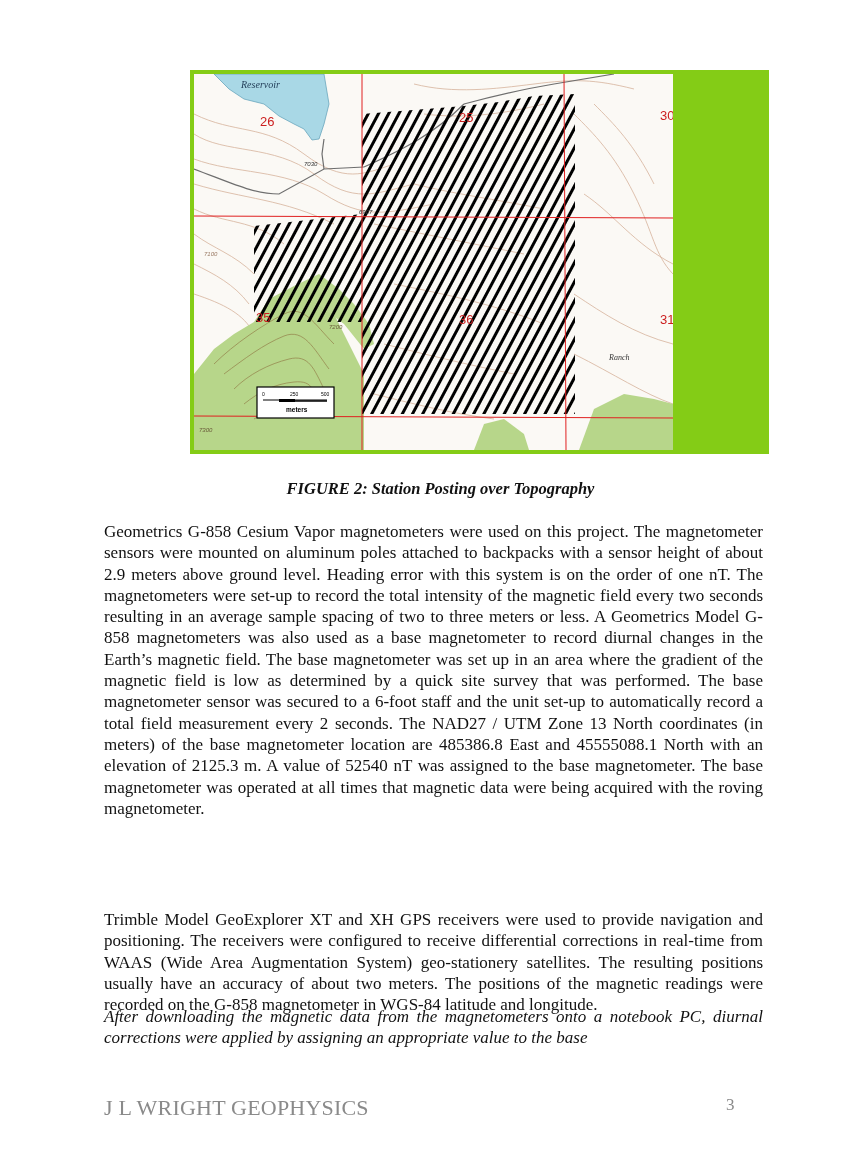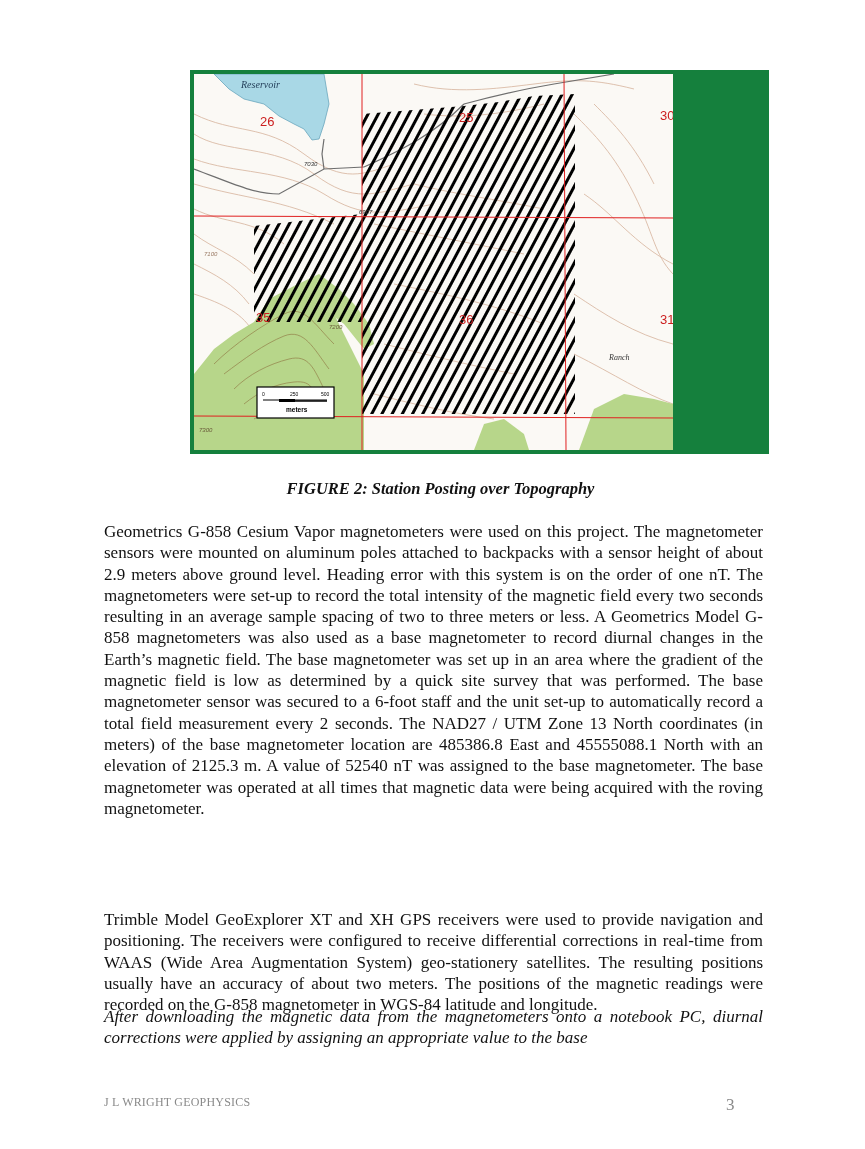--- a/index.html
+++ b/index.html
@@ -1,28 +1,28 @@
 <!DOCTYPE html>
 <html><head>
 <meta charset="utf-8">
 <style>
   html, body { margin: 0; padding: 0; background: #ffffff; }
   body { width: 865px; height: 1149px; position: relative; overflow: hidden;
          font-family: "Liberation Serif", "DejaVu Serif", serif; color: #111; }
   .figure { position: absolute; left: 190px; top: 70px; width: 579px; height: 384px;
-            background: #15803d; box-sizing: border-box; padding: 4px; }
+            background: #84cc16; box-sizing: border-box; padding: 4px; }
   .figure svg { display: block; width: 479px; height: 376px; }
   .caption { position: absolute; left: 0; width: 865px; top: 479px; text-align: center;
              font-weight: bold; font-style: italic; font-size: 16.5px; margin-left: 8px; }
   .para { position: absolute; left: 104px; width: 659px; font-size: 17px;
           line-height: 21.3px; text-align: justify; }
   .p1 { top: 521px; }
   .p2 { top: 909px; }
   .p3 { top: 1006px; font-style: italic; }
-  .footer-left { position: absolute; left: 104px; top: 1095px; font-size: 12px; color: #8a8a8a; letter-spacing: 0.2px; }
+  .footer-left { position: absolute; left: 104px; top: 1095px; font-size: 22px; color: #8a8a8a; letter-spacing: 0.2px; }
   .footer-right { position: absolute; left: 726px; top: 1095px; font-size: 17px; color: #8a8a8a; }
 </style>
 </head>
 <body>
 
 <div class="figure">
   <svg viewBox="0 0 479 376" xmlns="http://www.w3.org/2000/svg">
     <defs>
       <clipPath id="surveyMain">
           <polygon points="168,40 270,32 305,28 340,22 381,20 381,340 168,340"></polygon>

